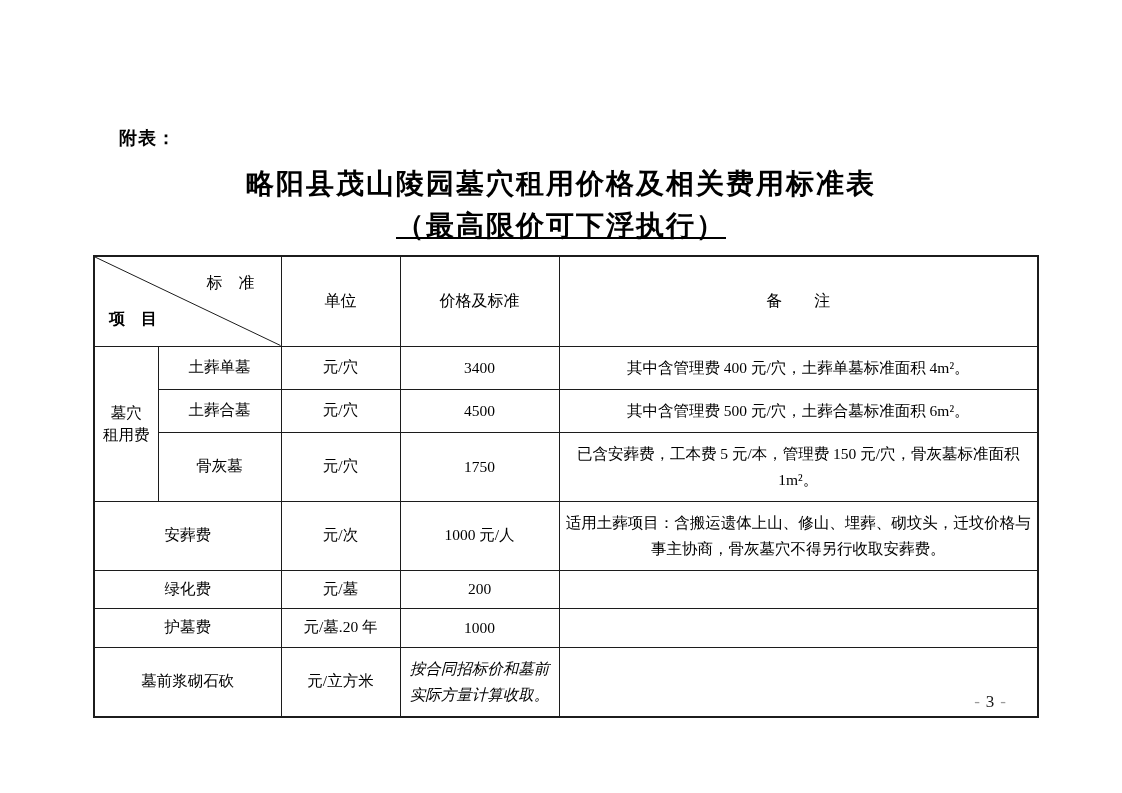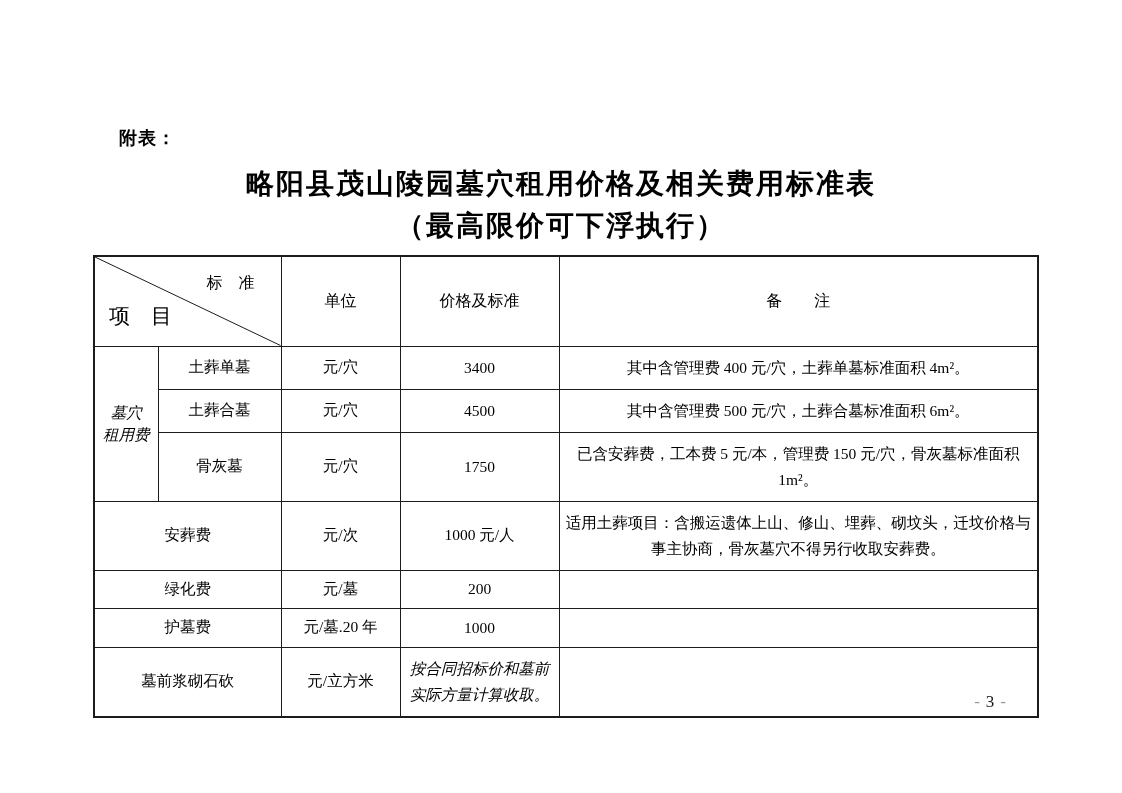--- a/index.html
+++ b/index.html
@@ -40,20 +40,21 @@
 
   .doc-subtitle {
     position: absolute;
     left: 0;
     right: 0;
     top: 207px;
     text-align: center;
     font-size: 28px;
     font-weight: bold;
     letter-spacing: 2px;
+    text-decoration: underline;
   }
 
   table.fee-table {
     position: absolute;
     left: 93px;
     top: 255px;
     width: 944px;
     border-collapse: collapse;
     table-layout: fixed;
     border: 2px solid #1c1c1c;
@@ -78,29 +79,30 @@
     display: block;
   }
   .diag-top {
     position: absolute;
     top: 16px; right: 26px;
     font-size: 16px;
   }
   .diag-bottom {
     position: absolute;
     bottom: 16px; left: 14px;
-    font-size: 21px;
+    font-size: 16px;
+    font-weight: bold;
   }
 
   .row-h38 { height: 38px; }
   .row-h39 { height: 39px; }
   .row-h59 { height: 59px; margin-left: 12px; }
   .row-h63 { height: 65px; }
 
-  .group-cell div { line-height: 22px; font-style: italic; }
+  .group-cell div { line-height: 22px; }
 
   .remark-cell {
     font-size: 14.5px;
     padding: 3px 7px;
     line-height: 26px;
   }
   .align-left { text-align: left; }
   .price-multiline {
     text-align: left;
     line-height: 26px;

